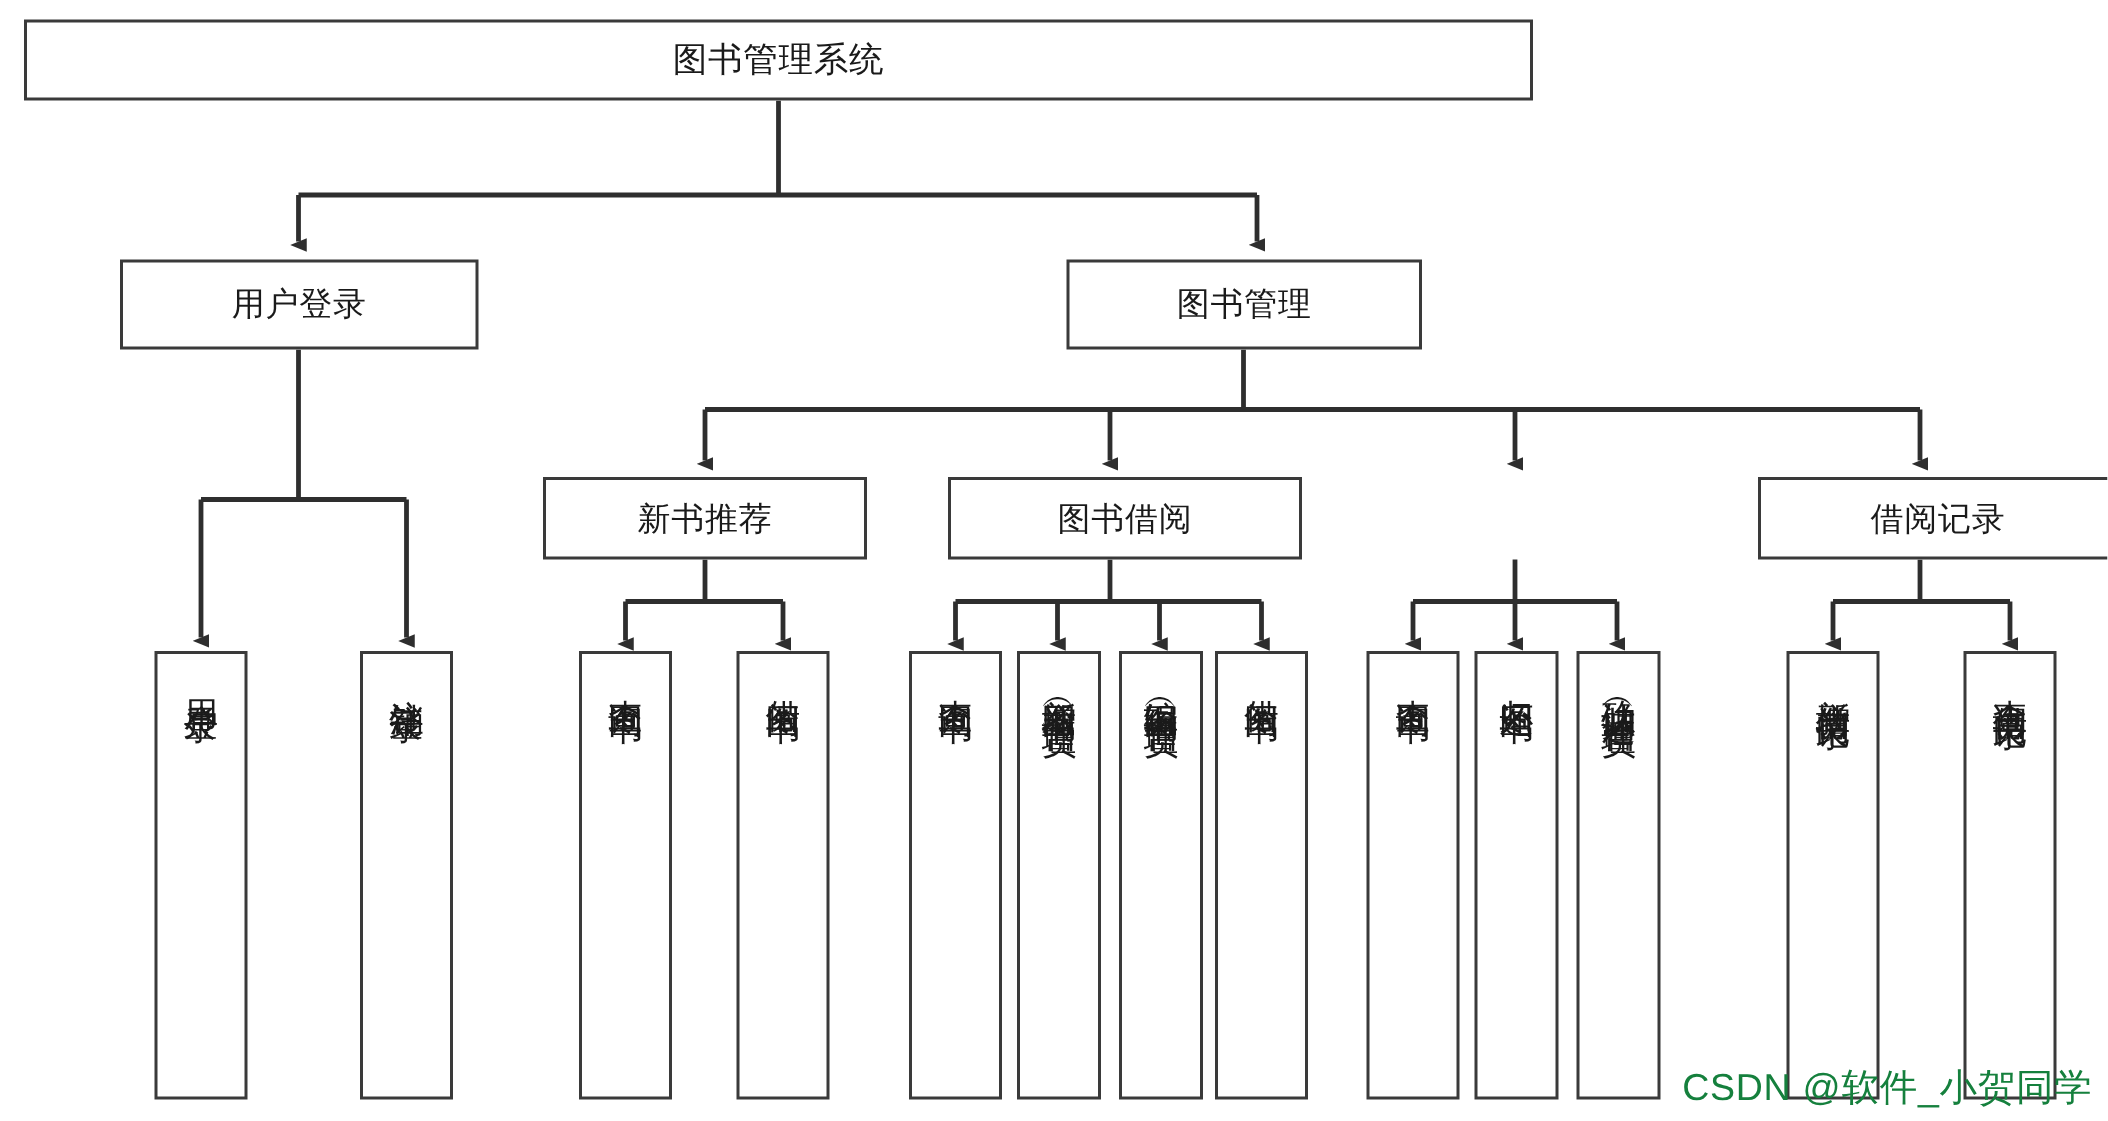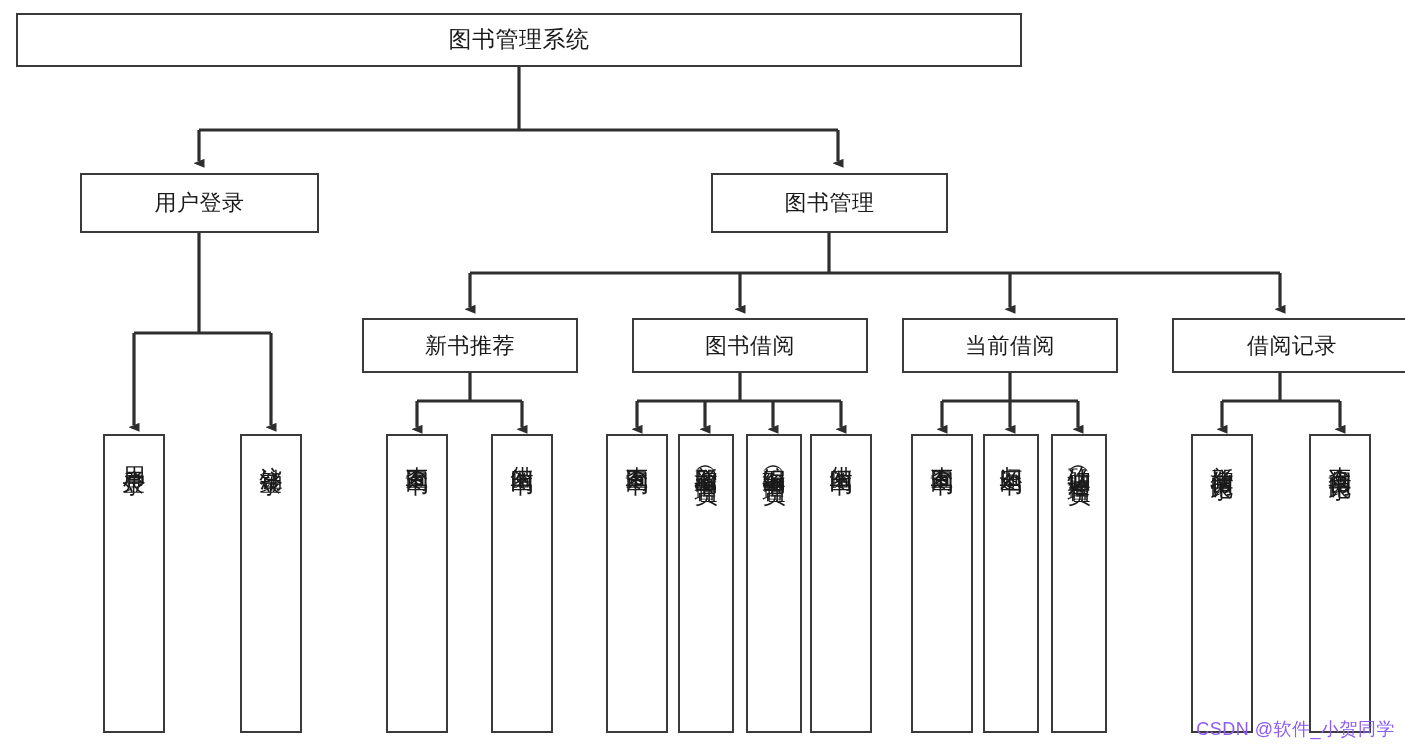--- a/index.html
+++ b/index.html
@@ -55,22 +55,22 @@
     font-size: 23px;
     letter-spacing: 2.5px;
     line-height: 1;
     white-space: nowrap;
   }
   .node.root .node-label { font-size: 23px; }
   .watermark {
     position: absolute;
     right: 10px;
     bottom: 6px;
-    font-size: 18px;
-    color: #8b5cf6;
+    font-size: 25px;
+    color: #15803d;
     letter-spacing: 0.5px;
     white-space: nowrap;
   }
 </style>
 </head>
 <body>
 
 <div id="canvas">
 
   <svg id="wires" viewBox="0 0 1405 747" xmlns="http://www.w3.org/2000/svg">
@@ -133,23 +133,20 @@
   <div class="node horiz" style="left:362px; top:318px; width:216px; height:55px;">
     <span class="node-label">新书推荐</span>
   </div>
 
   <div class="node horiz" style="left:711px; top:173px; width:237px; height:60px;">
     <span class="node-label">图书管理</span>
   </div>
   <div class="node horiz" style="left:632px; top:318px; width:236px; height:55px;">
     <span class="node-label">图书借阅</span>
   </div>
-  <div class="node horiz" style="left:902px; top:318px; width:216px; height:55px;">
-    <span class="node-label">当前借阅</span>
-  </div>
   <div class="node horiz" style="left:1172px; top:318px; width:240px; height:55px;">
     <span class="node-label">借阅记录</span>
   </div>
 
   <div class="node vert" style="left:103px; top:434px; width:62px; height:299px;">
     <span class="node-label">用户登录</span>
   </div>
   <div class="node vert" style="left:240px; top:434px; width:62px; height:299px;">
     <span class="node-label">注销登录</span>
   </div>

